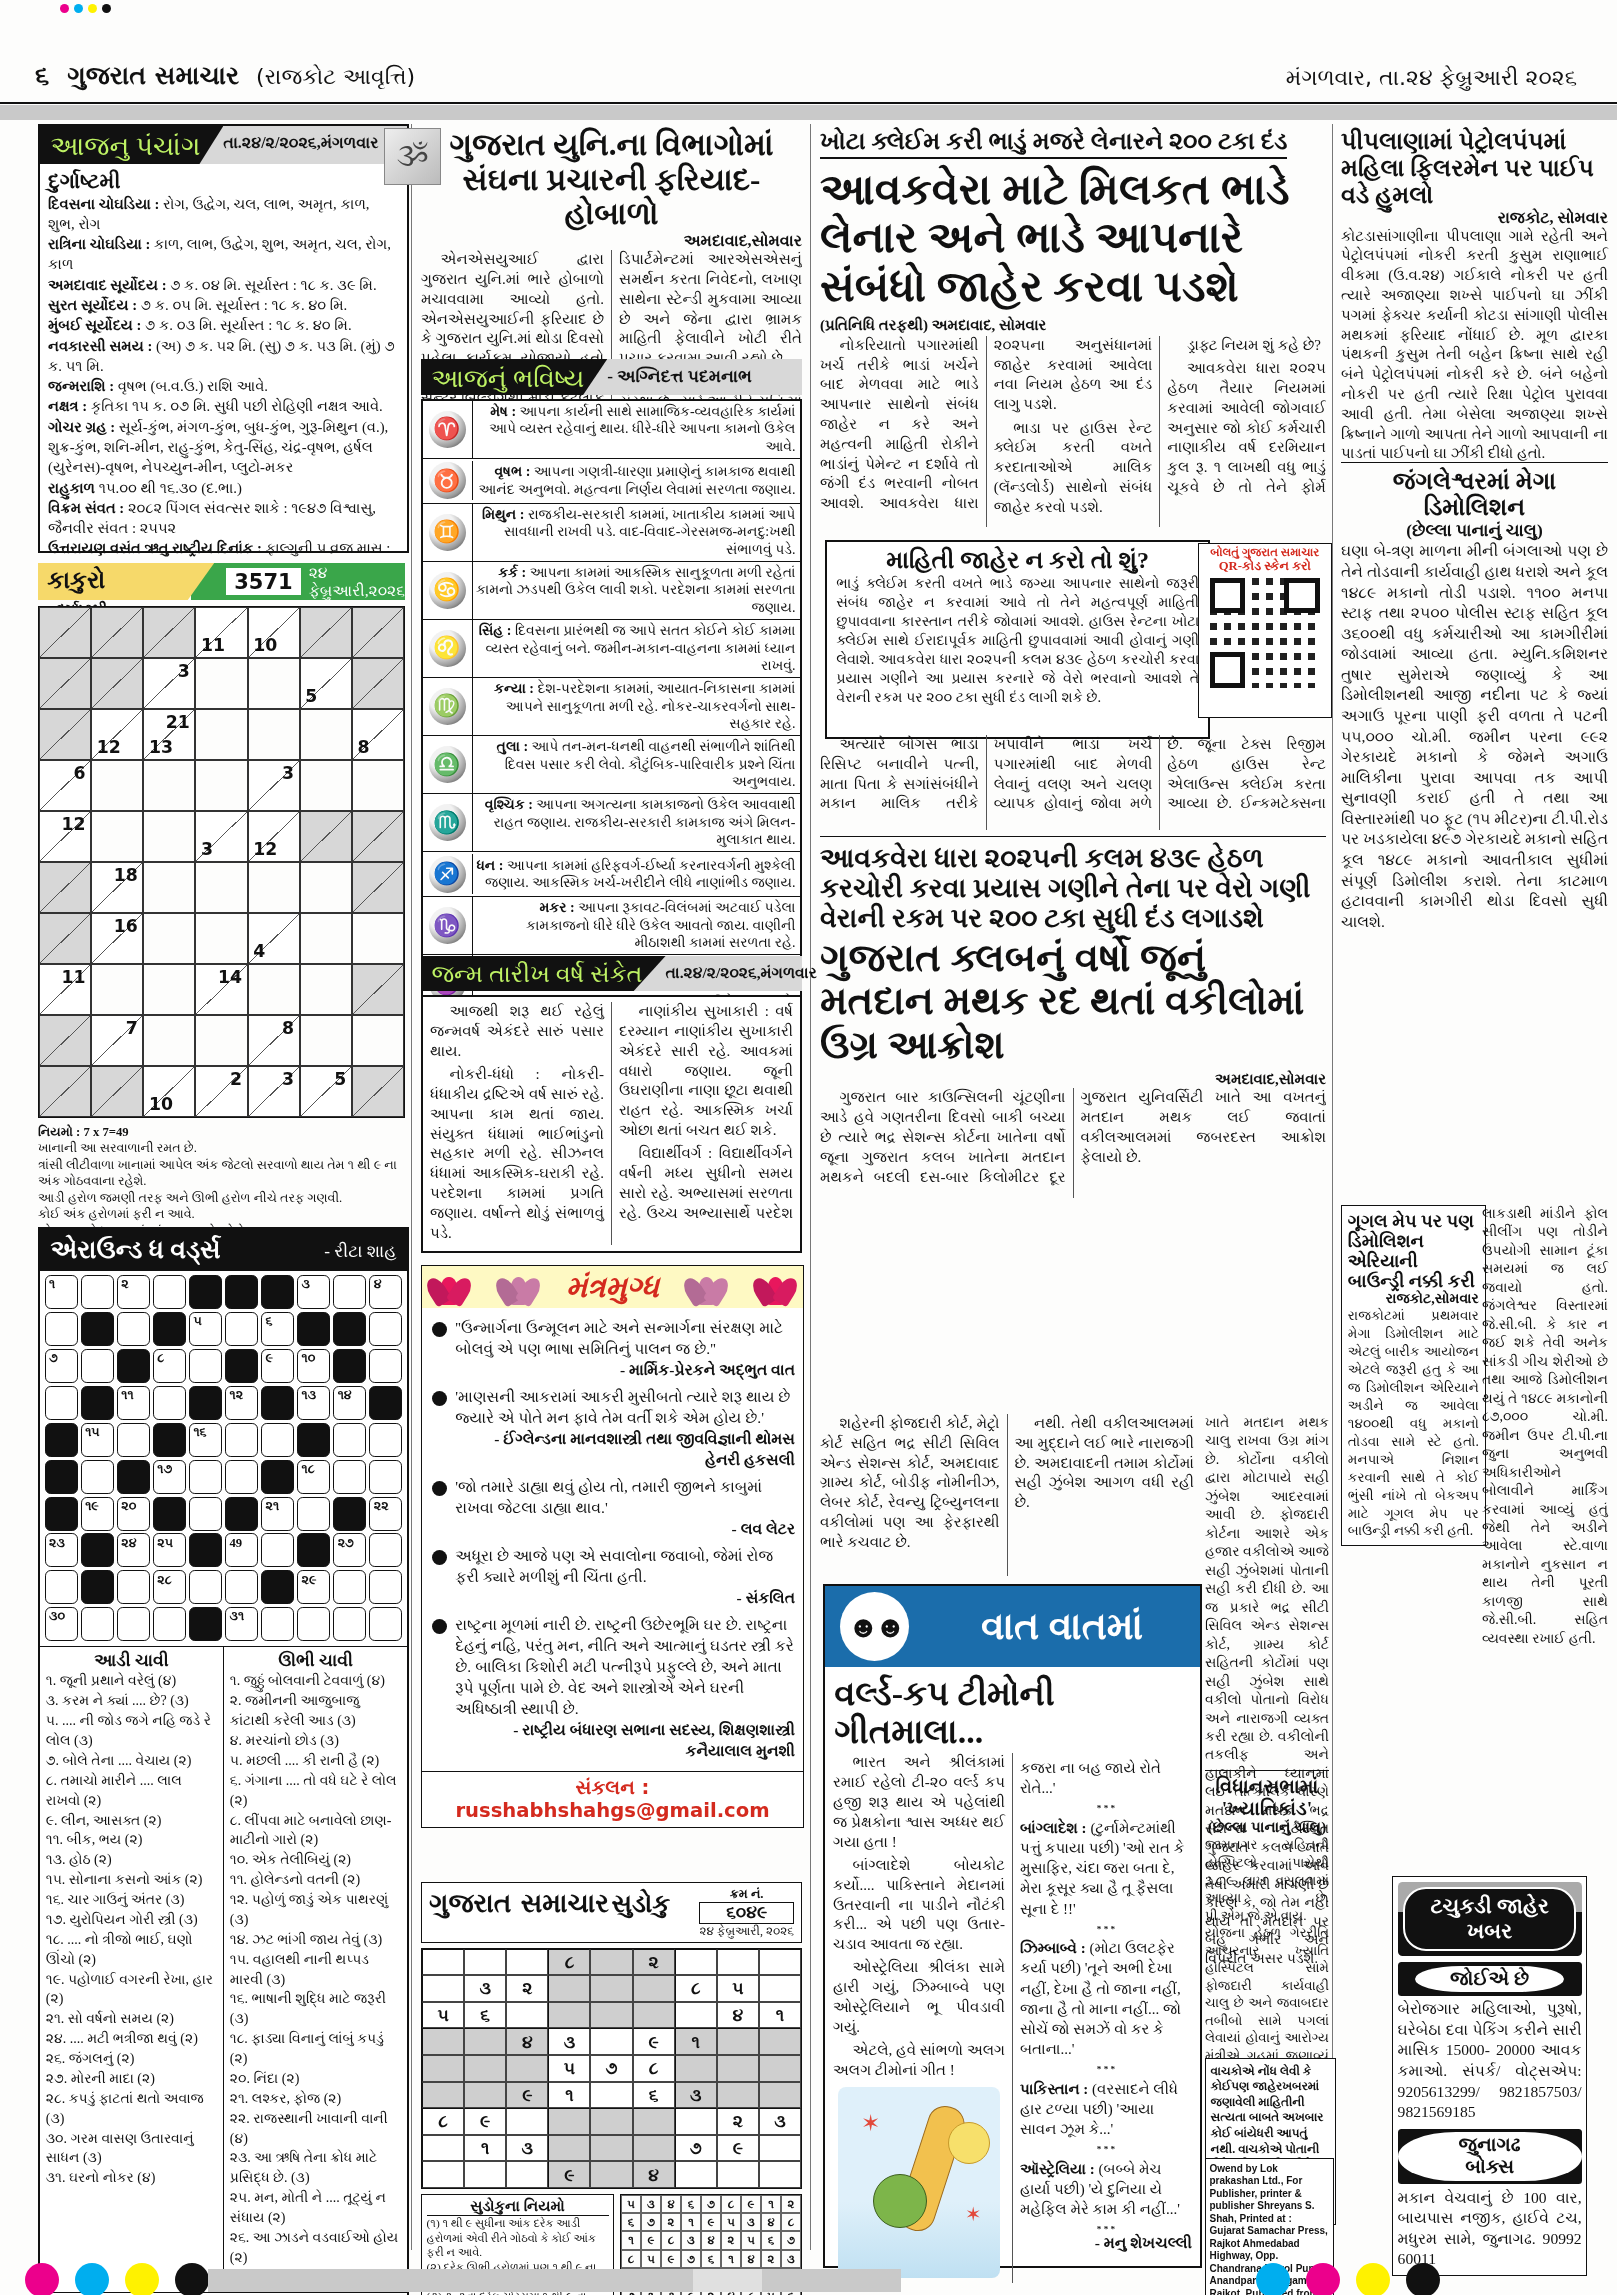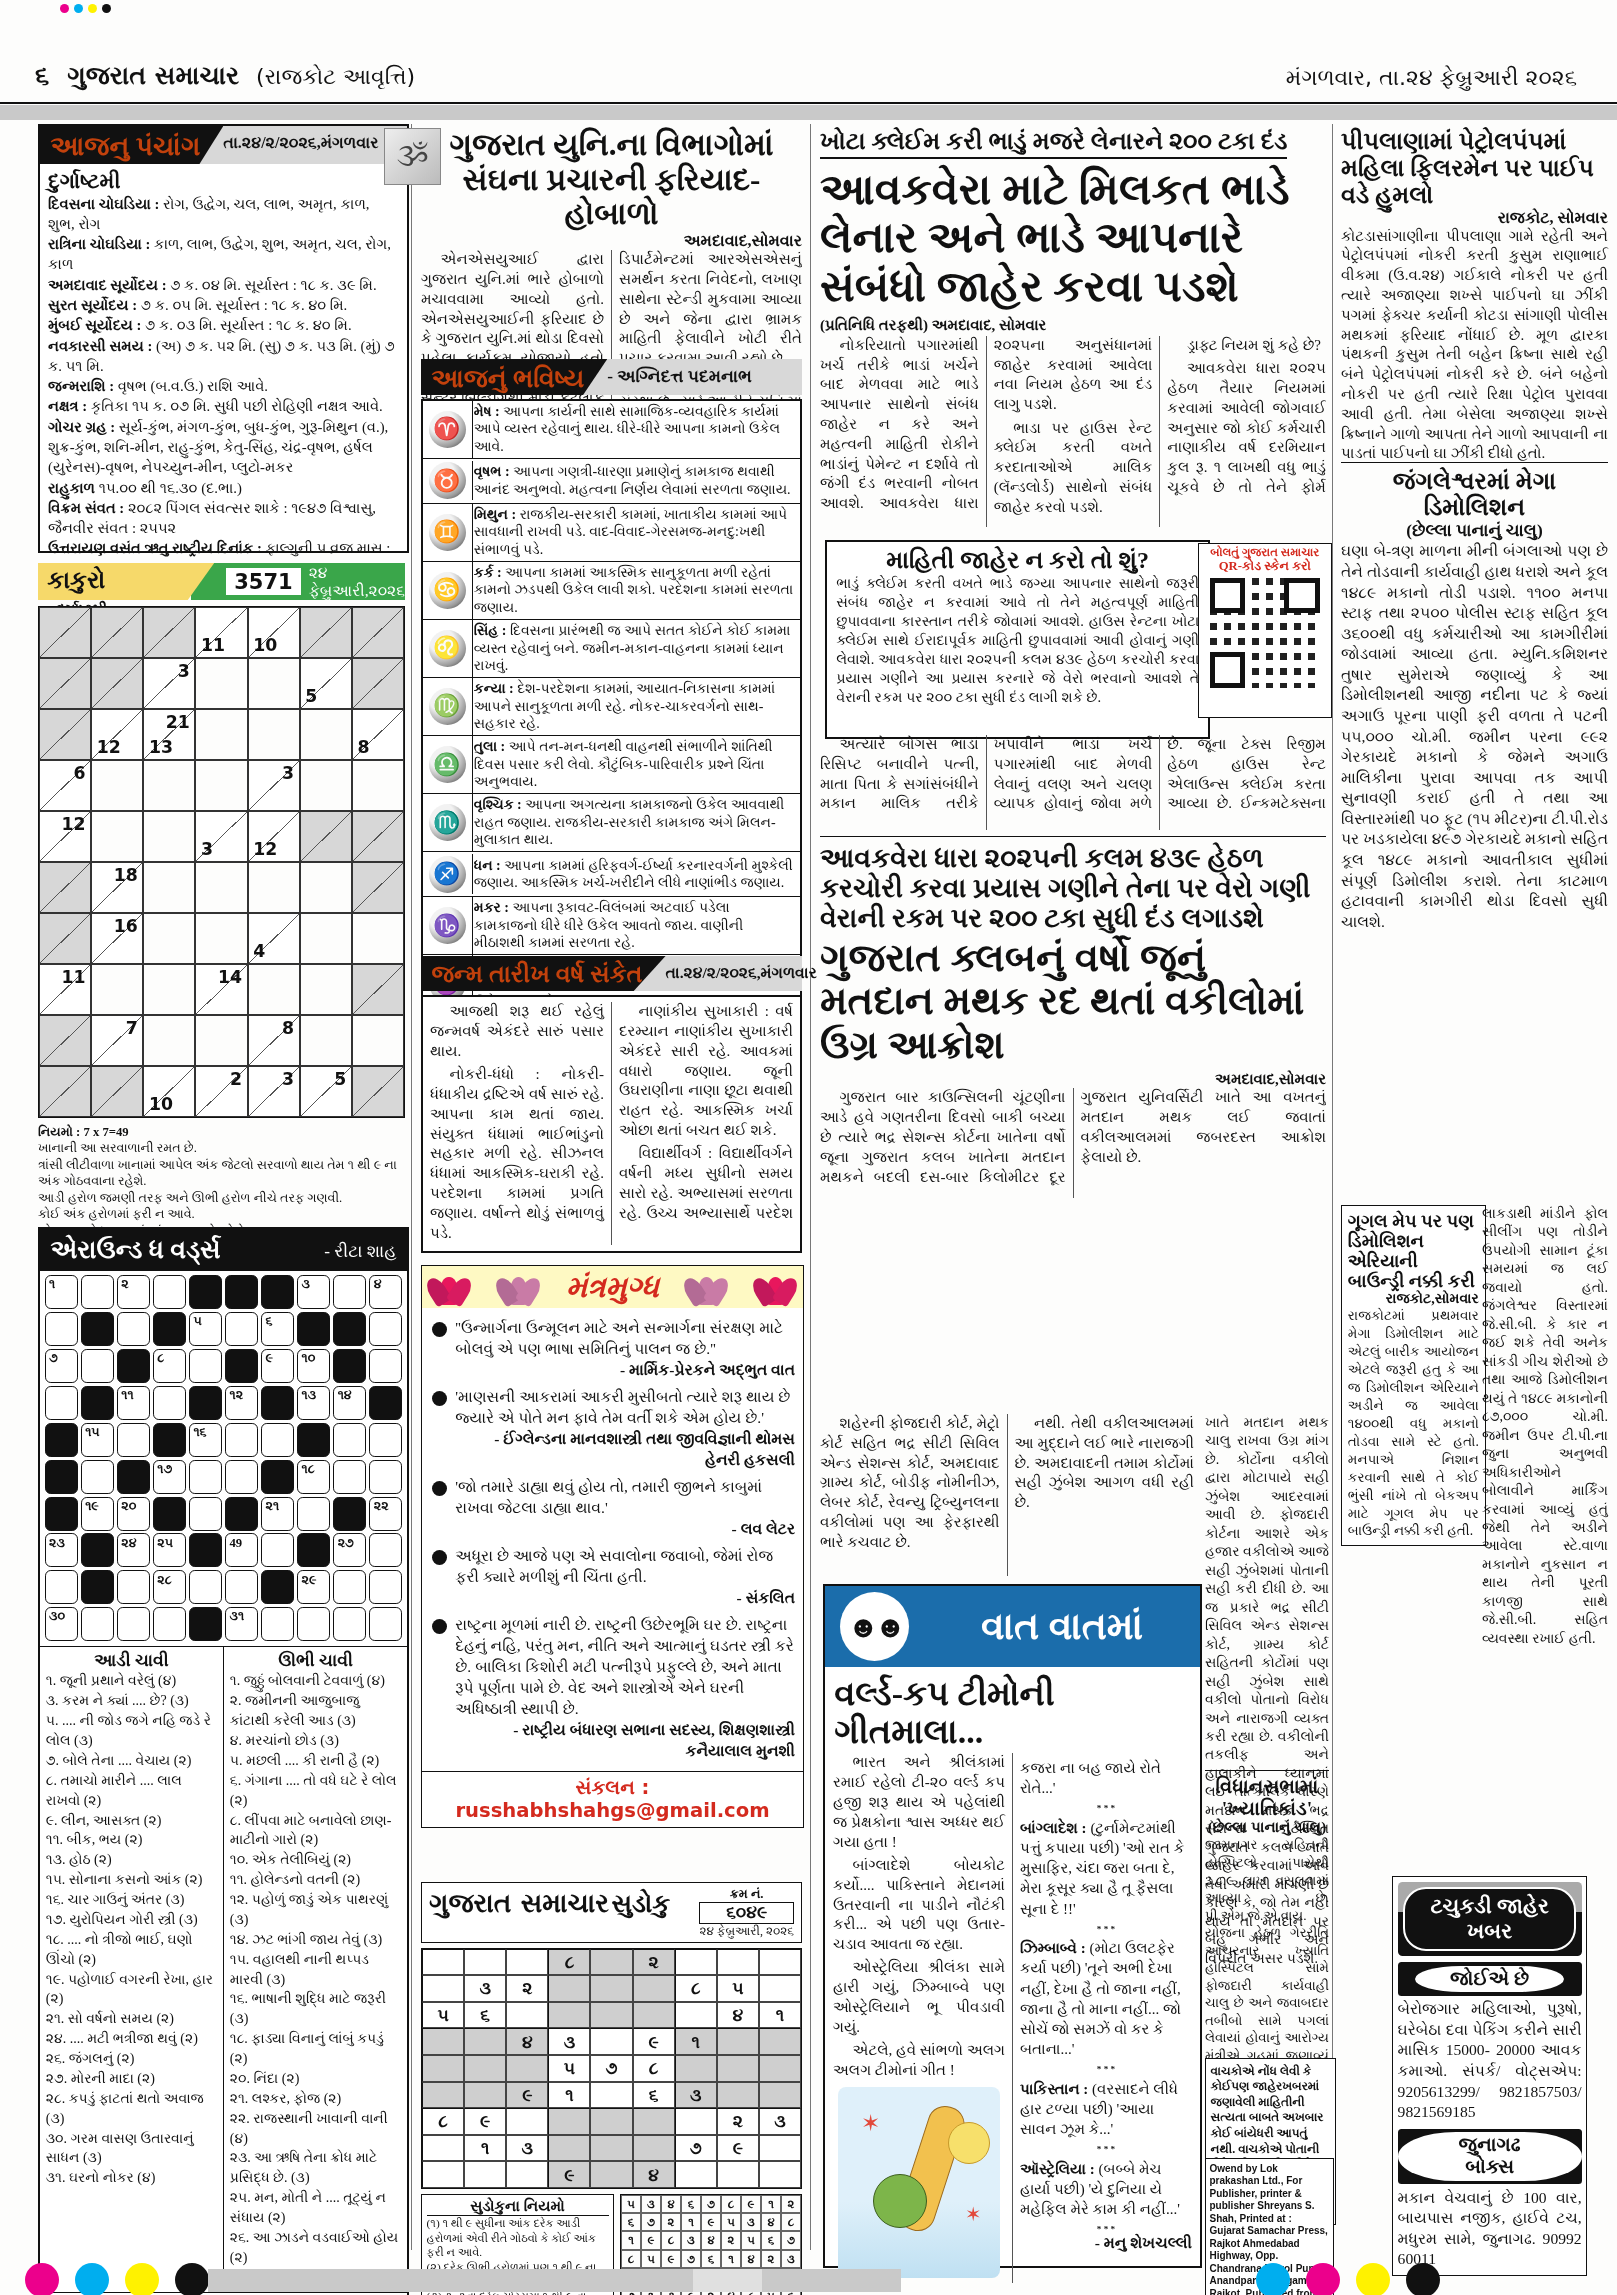--- a/index.html
+++ b/index.html
@@ -10,33 +10,33 @@
   .mast{font-family:"DejaVu Sans",sans-serif;font-weight:bold;}
   .grayband{background:#c9c9c9;}
   
   .bodytext{font-size:15px;line-height:1.32;text-align:justify;}
   .bodytext p{margin:0 0 3.5px 0;text-indent:19.6px;}
   .dateline{font-weight:bold;text-align:right;font-size:16px;}
   .cols2{column-count:2;column-gap:15px;column-rule:0.6px solid #555;}
   .cols3{column-count:3;column-gap:15px;column-rule:0.6px solid #555;}
   .box{border:1.7px solid #111;background:#fff;}
   .bandhead{display:flex;align-items:stretch;background:#d8d8d8;}
-  .bh-left{background:#111;color:#c2410c;font-weight:bold;padding:4.6px 23px 4.6px 10.4px;
+  .bh-left{background:#111;color:#bef264;font-weight:normal;padding:4.6px 23px 4.6px 10.4px;
            clip-path:polygon(0 0,100% 0,87% 100%,0 100%);white-space:nowrap;}
   .bh-right{padding:8px 3.5px 0 0;font-weight:bold;color:#111;}
   .kick{font-weight:bold;border-bottom:2.3px double #111;display:inline-block;padding-bottom:2.3px;}
   .hl{font-weight:bold;line-height:1.12;}
   .pln{font-size:14.7px;line-height:1.38;}
   .pln b{font-weight:bold;}
   
   .zrow{display:flex;border-bottom:1.2px solid #111;align-items:center;}
   .zic{width:37px;height:37px;border-radius:50%;flex:0 0 37px;margin:3.5px 5.8px;
        background:radial-gradient(circle at 35% 30%,#f2f2f2 0 35%,#9a9a9a 70%,#222 100%);
        display:flex;align-items:center;justify-content:center;font-size:22px;color:#111;}
-  .ztx{font-size:14px;line-height:1.25;padding:2.3px 4.6px 2.3px 1.2px;border-left:1.2px solid #111;}
+  .ztx{font-size:14px;line-height:1.25;padding:2.3px 4.6px 2.3px 1.2px;border-left:1.2px solid #111;text-align:right;}
   
   .sgrid{display:grid;grid-template-columns:repeat(9,1fr);border:1.7px solid #111;background:#fff;}
   .scell{border:0.6px solid #444;display:flex;align-items:center;justify-content:center;
          font-weight:bold;font-family:"DejaVu Sans",sans-serif;}
   .scell.sh{background:#cfcfcf;}
   
   .kgrid{display:grid;grid-template-columns:repeat(7,1fr);border:1.7px solid #111;}
   .kcell{position:relative;border:0.6px solid #333;font-family:"DejaVu Sans",sans-serif;}
   .kb{background:#d7d7d7;}
   .kb::after,.kc::after{content:"";position:absolute;left:0;top:0;width:100%;height:100%;

